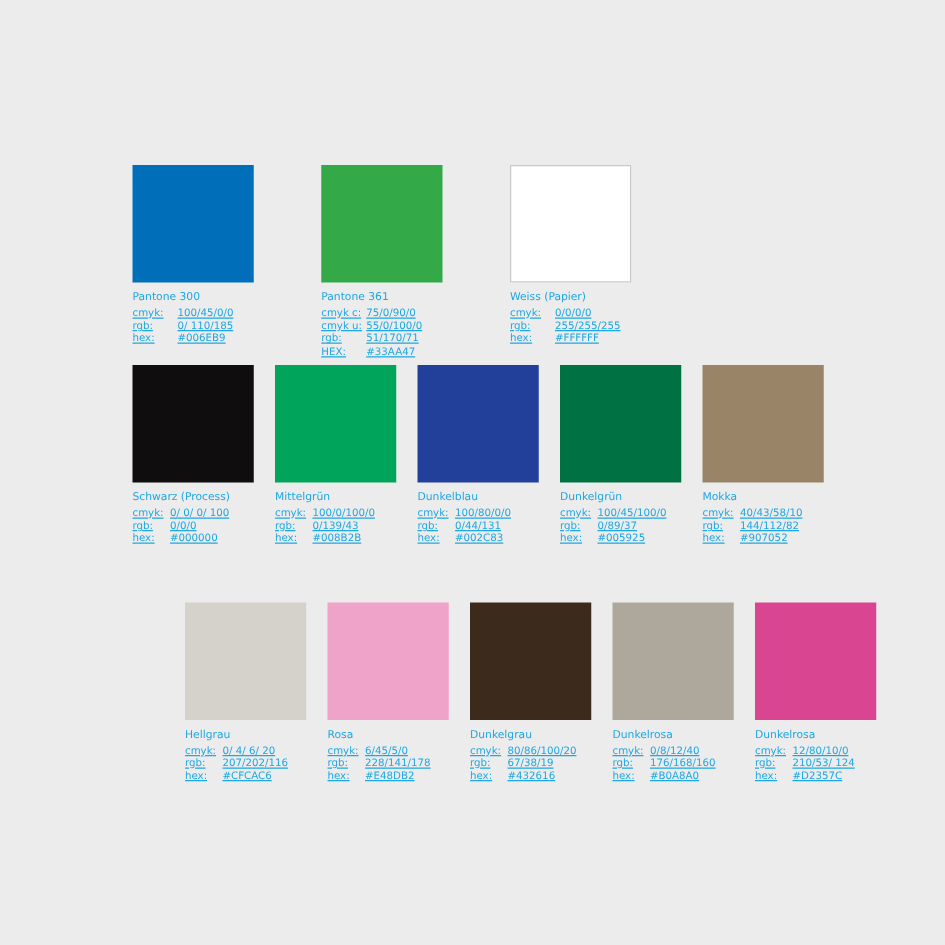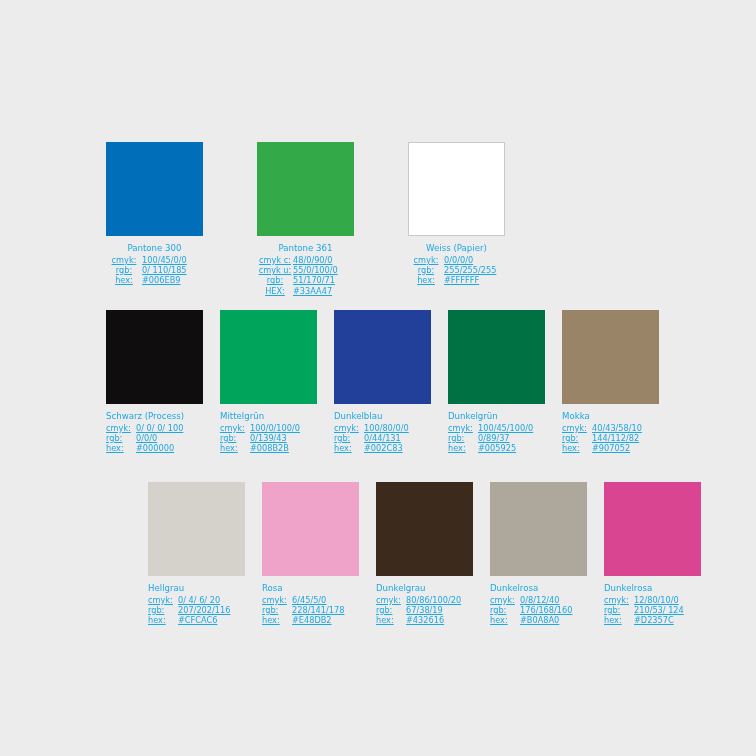--- a/index.html
+++ b/index.html
@@ -68,22 +68,22 @@
     display: inline-block;
   }
 
   
   .row-pantone .spec-key {
     width: 36px;
     flex: 0 0 36px;
   }
 
   
-  #row-1 { top: 142px; text-align: center; }
-  #row-2 { top: 310px; }
+  #row-1 { top: 132px; }
+  #row-2 { top: 292px; }
   #row-3 { top: 482px; margin-left: 42px; }
 
   
   .swatch-cell + .swatch-cell { margin-left: 17px; }
   #row-1 .swatch-cell + .swatch-cell { margin-left: 54px; }
 </style>
 </head>
 <body style="background: rgb(236, 236, 236);">
 
 <div id="palette-page">
@@ -105,21 +105,21 @@
             <span class="spec-val">#006EB9</span>
           </div>
         </div>
       </div>
       <div class="swatch-cell">
         <div class="swatch-chip" style="background: rgb(51, 170, 71);"></div>
         <div class="swatch-info" style="color: rgb(30, 167, 225);">
           <div class="swatch-name">Pantone 361</div>
           <div class="spec-line">
             <span class="spec-key">cmyk c:</span>
-            <span class="spec-val">48/0/90/0</span>
+            <span class="spec-val">75/0/90/0</span>
           </div>
           <div class="spec-line">
             <span class="spec-key">cmyk u:</span>
             <span class="spec-val">55/0/100/0</span>
           </div>
           <div class="spec-line">
             <span class="spec-key">rgb:</span>
             <span class="spec-val">51/170/71</span>
           </div>
           <div class="spec-line">

